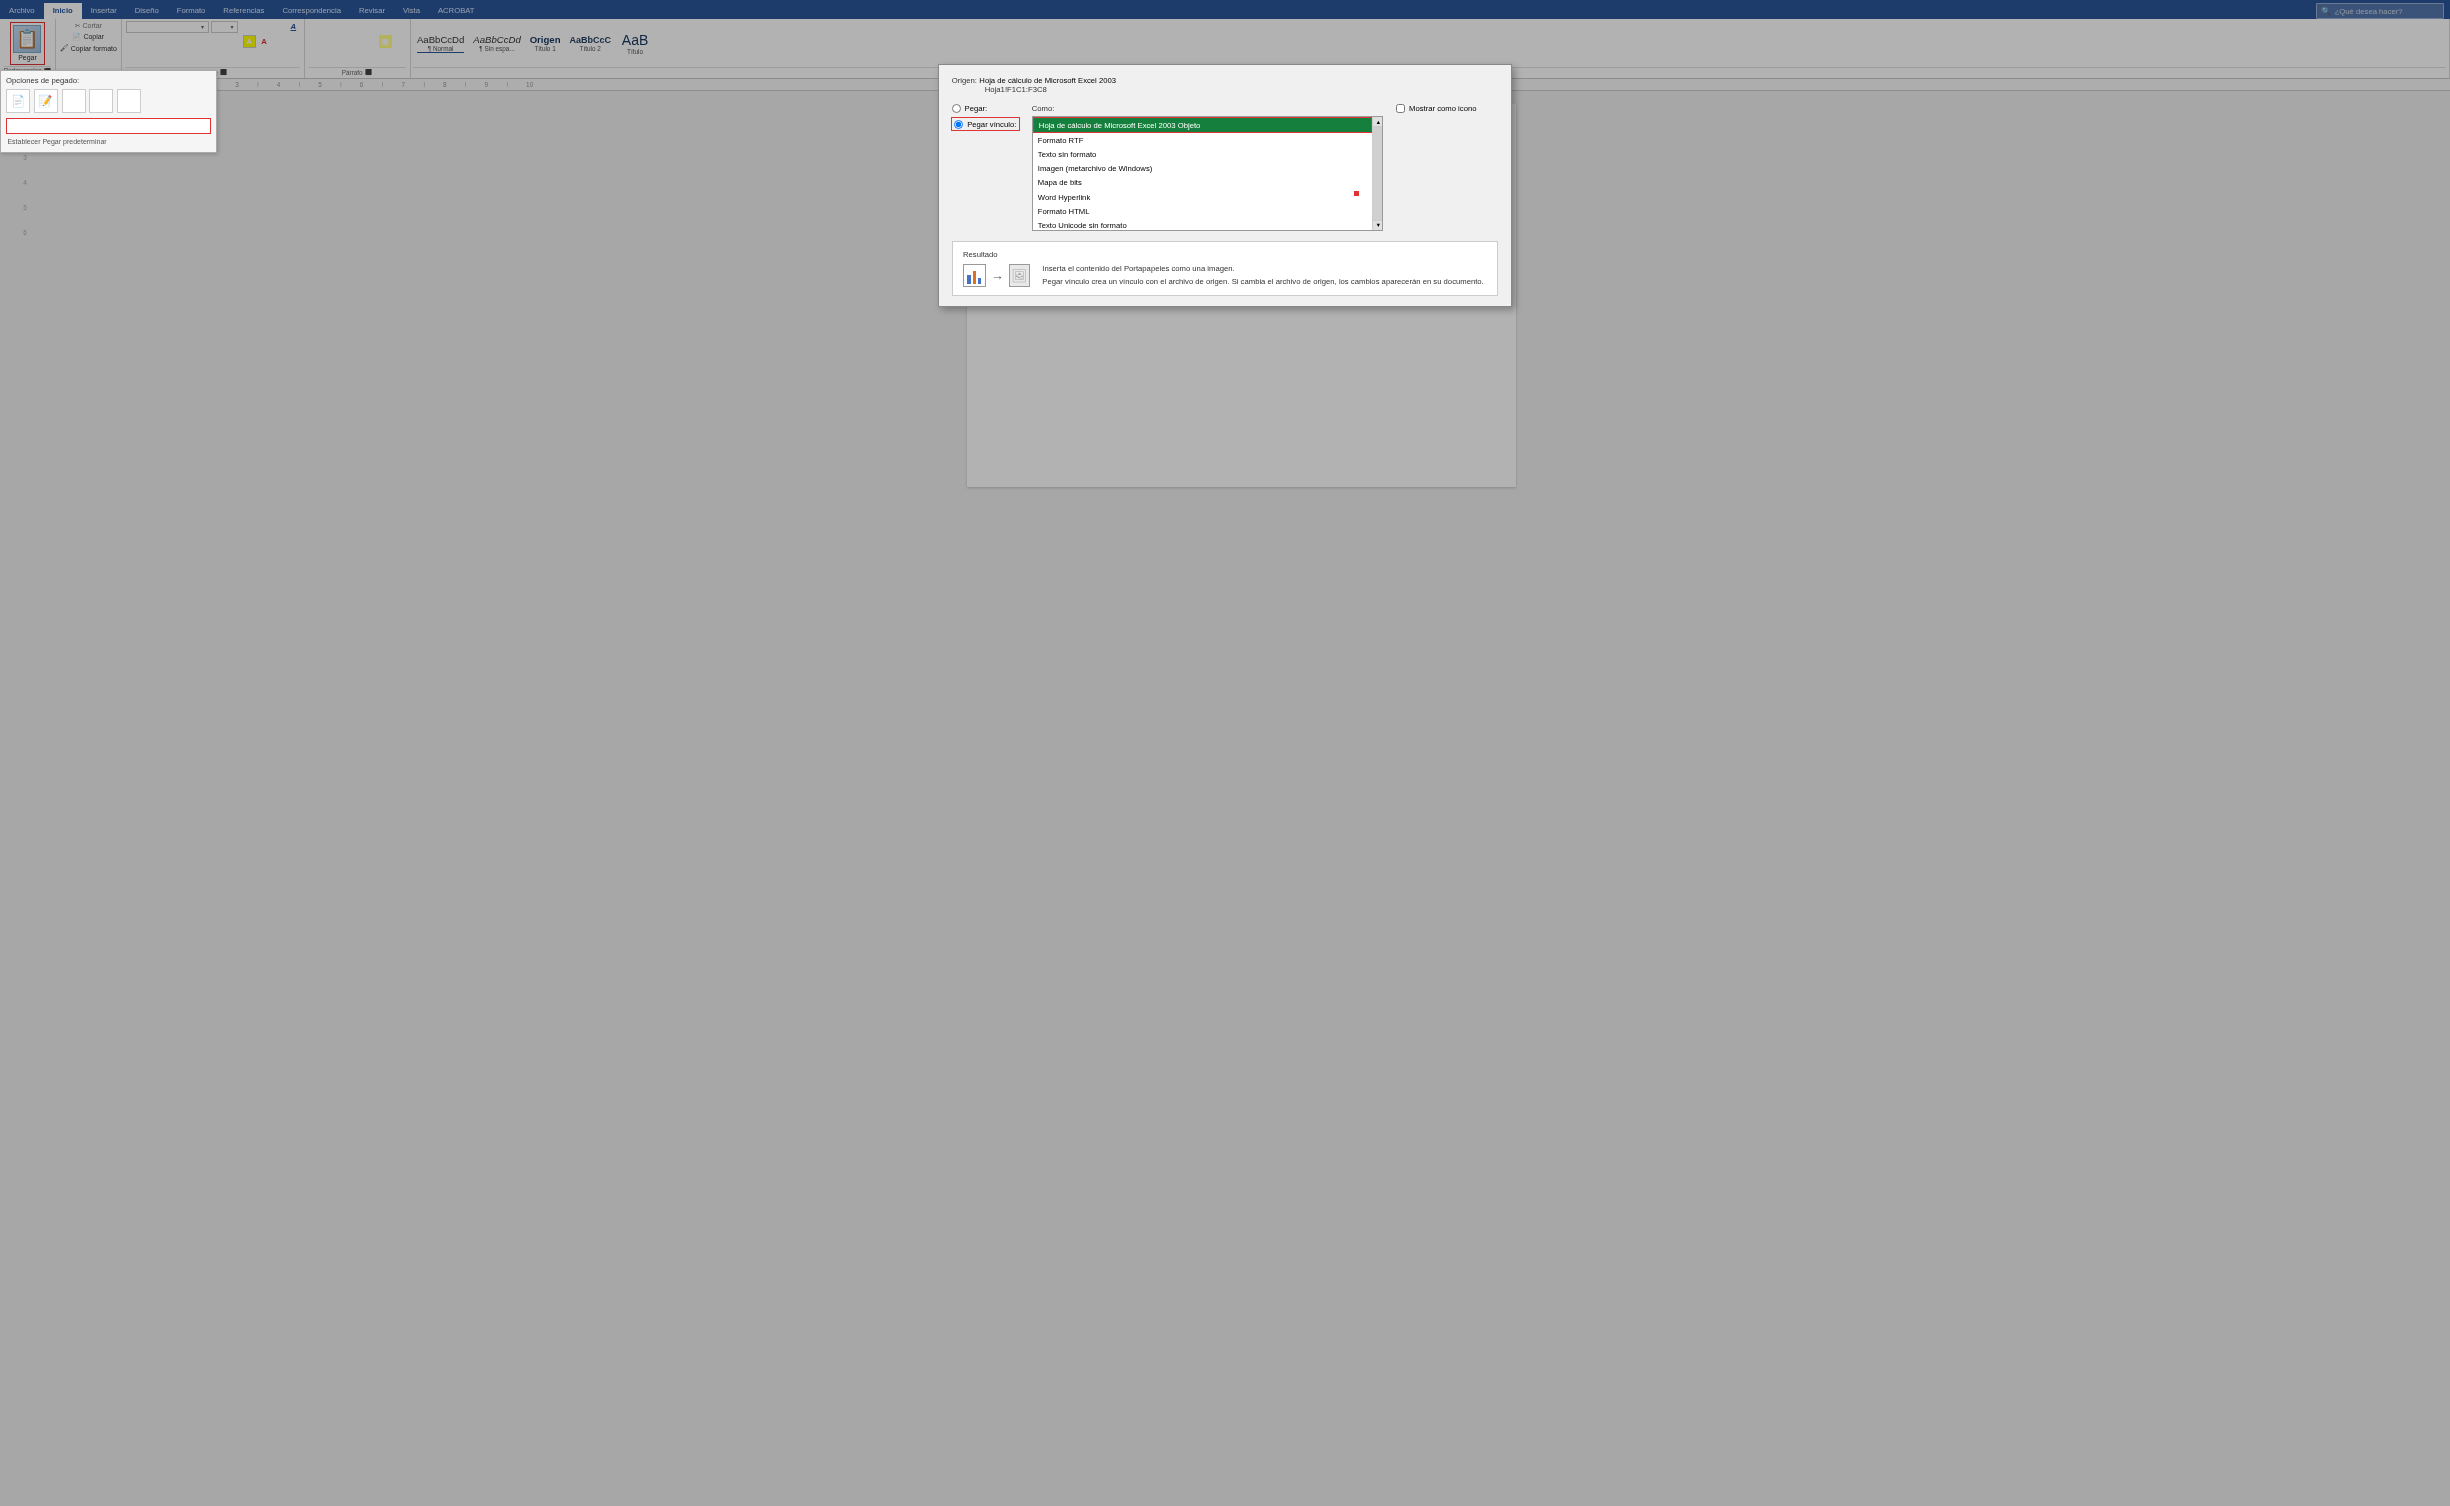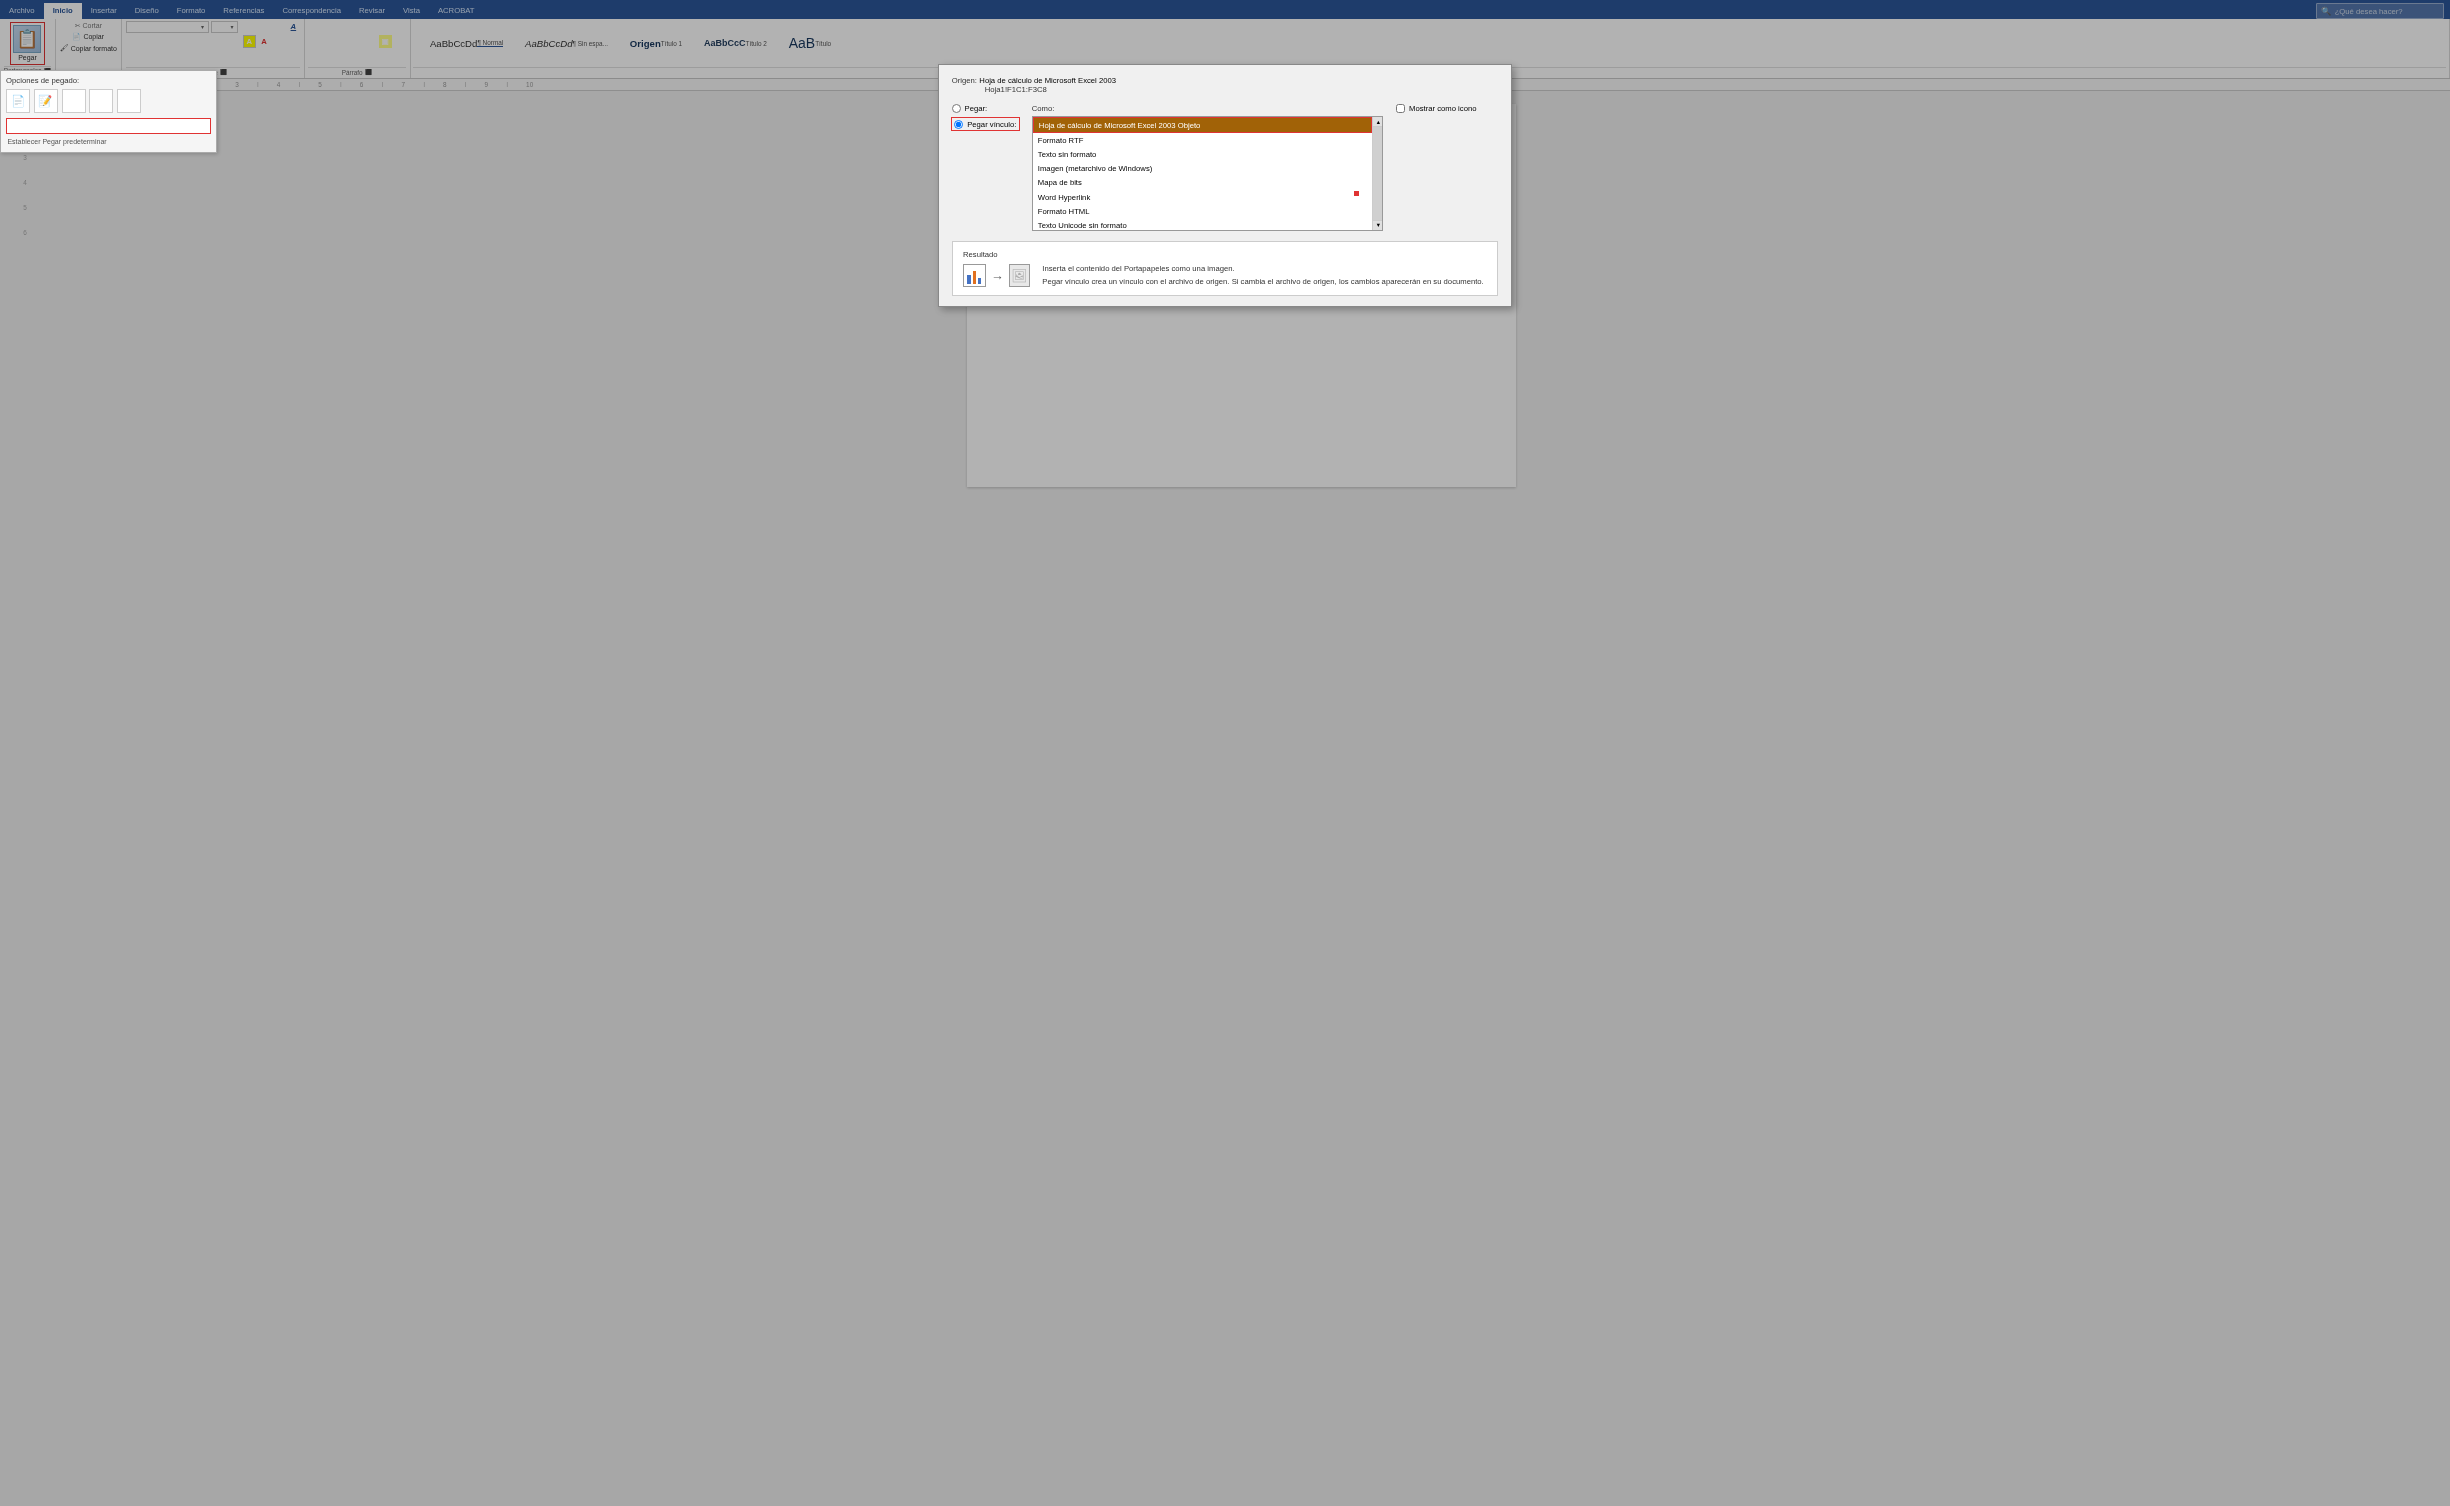--- a/index.html
+++ b/index.html
@@ -6,21 +6,21 @@
     body { font-family: 'Segoe UI', Arial, sans-serif; font-size: 8.3px; background: #f0f0f0; overflow: hidden; }
 
     
     .ribbon { background: #2b579a; color: white; }
     .ribbon-tabs { display: flex; align-items: flex-end; background: #2b579a; padding-top: 2.6px; }
     .ribbon-tab { padding: 3.8px 9px; font-size: 7.7px; cursor: pointer; color: #d6e4f7; }
     .ribbon-tab.active { background: white; color: #2b579a; font-weight: 600; }
     .font-select { border: 0.6px solid #ccc; padding: 1.3px 2.6px; font-size: 7px; width: 83px; background: white; cursor: pointer; display: flex; align-items: center; justify-content: space-between; }
     .font-size-select { border: 0.6px solid #ccc; padding: 1.3px 2.6px; font-size: 7px; width: 27px; background: white; cursor: pointer; display: flex; align-items: center; justify-content: space-between; }
     .font-btn { width: 12.8px; height: 12.8px; display: flex; align-items: center; justify-content: center; border: 0.6px solid transparent; cursor: pointer; font-size: 7.7px; font-weight: bold; }
-    .style-card { display: flex; flex-direction: row; align-items: center; padding: 1.3px 3.8px; cursor: pointer; min-width: 38px; margin-left: 13px; }
+    .style-card { display: flex; flex-direction: column; align-items: center; padding: 1.3px 3.8px; cursor: pointer; min-width: 38px; }
 
     
     .ddl-arrow { font-size: 5.1px; color: #666; }
     .paste-option-btn { width: 24px; height: 24px; border: 0.6px solid #ccc; background: white; cursor: pointer; display: flex; align-items: center; justify-content: center; font-size: 11.5px; }
 
     
     .ruler { height: 11.5px; background: #f8f8f8; border-bottom: 0.6px solid #ccc; display: flex; align-items: center; padding-left: 38px; font-size: 6.4px; color: #999; overflow: hidden; }
 
     
     .modal-overlay { position: fixed; top: 0; left: 0; width: 100%; height: 100%; background: rgba(0,0,0,0.3); z-index: 100; display: flex; align-items: flex-start; justify-content: center; padding-top: 64px; }
@@ -37,21 +37,21 @@
 
     .modal-paste-row { display: flex; gap: 12.8px; margin-top: 7.7px; }
     .modal-radio-col { display: flex; flex-direction: column; gap: 5.1px; }
     .modal-radio-row { display: flex; align-items: center; gap: 3.8px; font-size: 7.7px; cursor: pointer; }
     .modal-radio { width: 9px; height: 9px; }
 
     .modal-como { flex: 1; }
     .modal-como-label { font-size: 7.7px; color: #333; margin-bottom: 2.6px; font-weight: 500; }
     .como-list-container { border: 0.6px solid #999; background: white; height: 115px; overflow-y: auto; position: relative; }
     .como-item { padding: 2.6px 5.1px; font-size: 7.7px; cursor: pointer; }
-    .como-item.selected-highlight { background: #a16207; color: white; border: 1.3px solid #e03333; }
+    .como-item.selected-highlight { background: #15803d; color: white; border: 1.3px solid #e03333; }
     .como-scrollbar { position: absolute; right: 0; top: 0; width: 10.2px; height: 100%; background: #f0f0f0; border-left: 0.6px solid #ccc; display: flex; flex-direction: column; }
     .como-scroll-up { width: 10.2px; height: 10.2px; background: #e0e0e0; border-bottom: 0.6px solid #ccc; display: flex; align-items: center; justify-content: center; cursor: pointer; font-size: 5.7px; }
     .como-scroll-down { width: 10.2px; height: 10.2px; background: #e0e0e0; border-top: 0.6px solid #ccc; display: flex; align-items: center; justify-content: center; cursor: pointer; font-size: 5.7px; margin-top: auto; }
 
     .modal-right-options { display: flex; flex-direction: column; gap: 6.4px; min-width: 102px; }
     .modal-checkbox-row { display: flex; align-items: center; gap: 3.8px; font-size: 7.7px; cursor: pointer; }
     .modal-checkbox { width: 9px; height: 9px; }
 
     .modal-resultado { margin-top: 10.2px; border: 0.6px solid #ccc; background: white; padding: 7.7px 10.2px; }
     .modal-resultado-title { font-size: 7.7px; font-weight: 500; color: #333; margin-bottom: 5.1px; }

